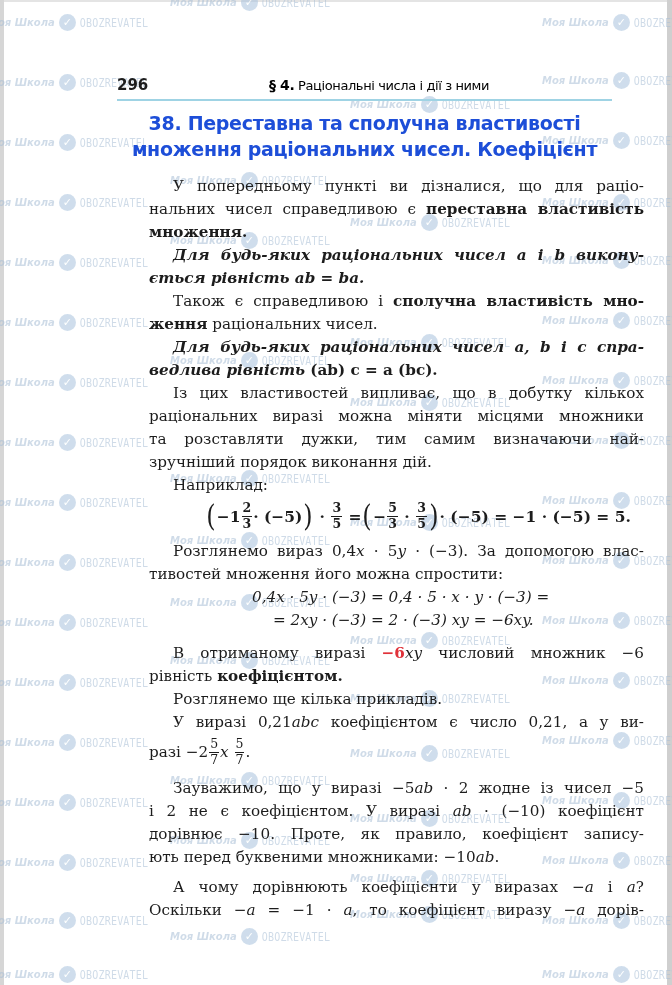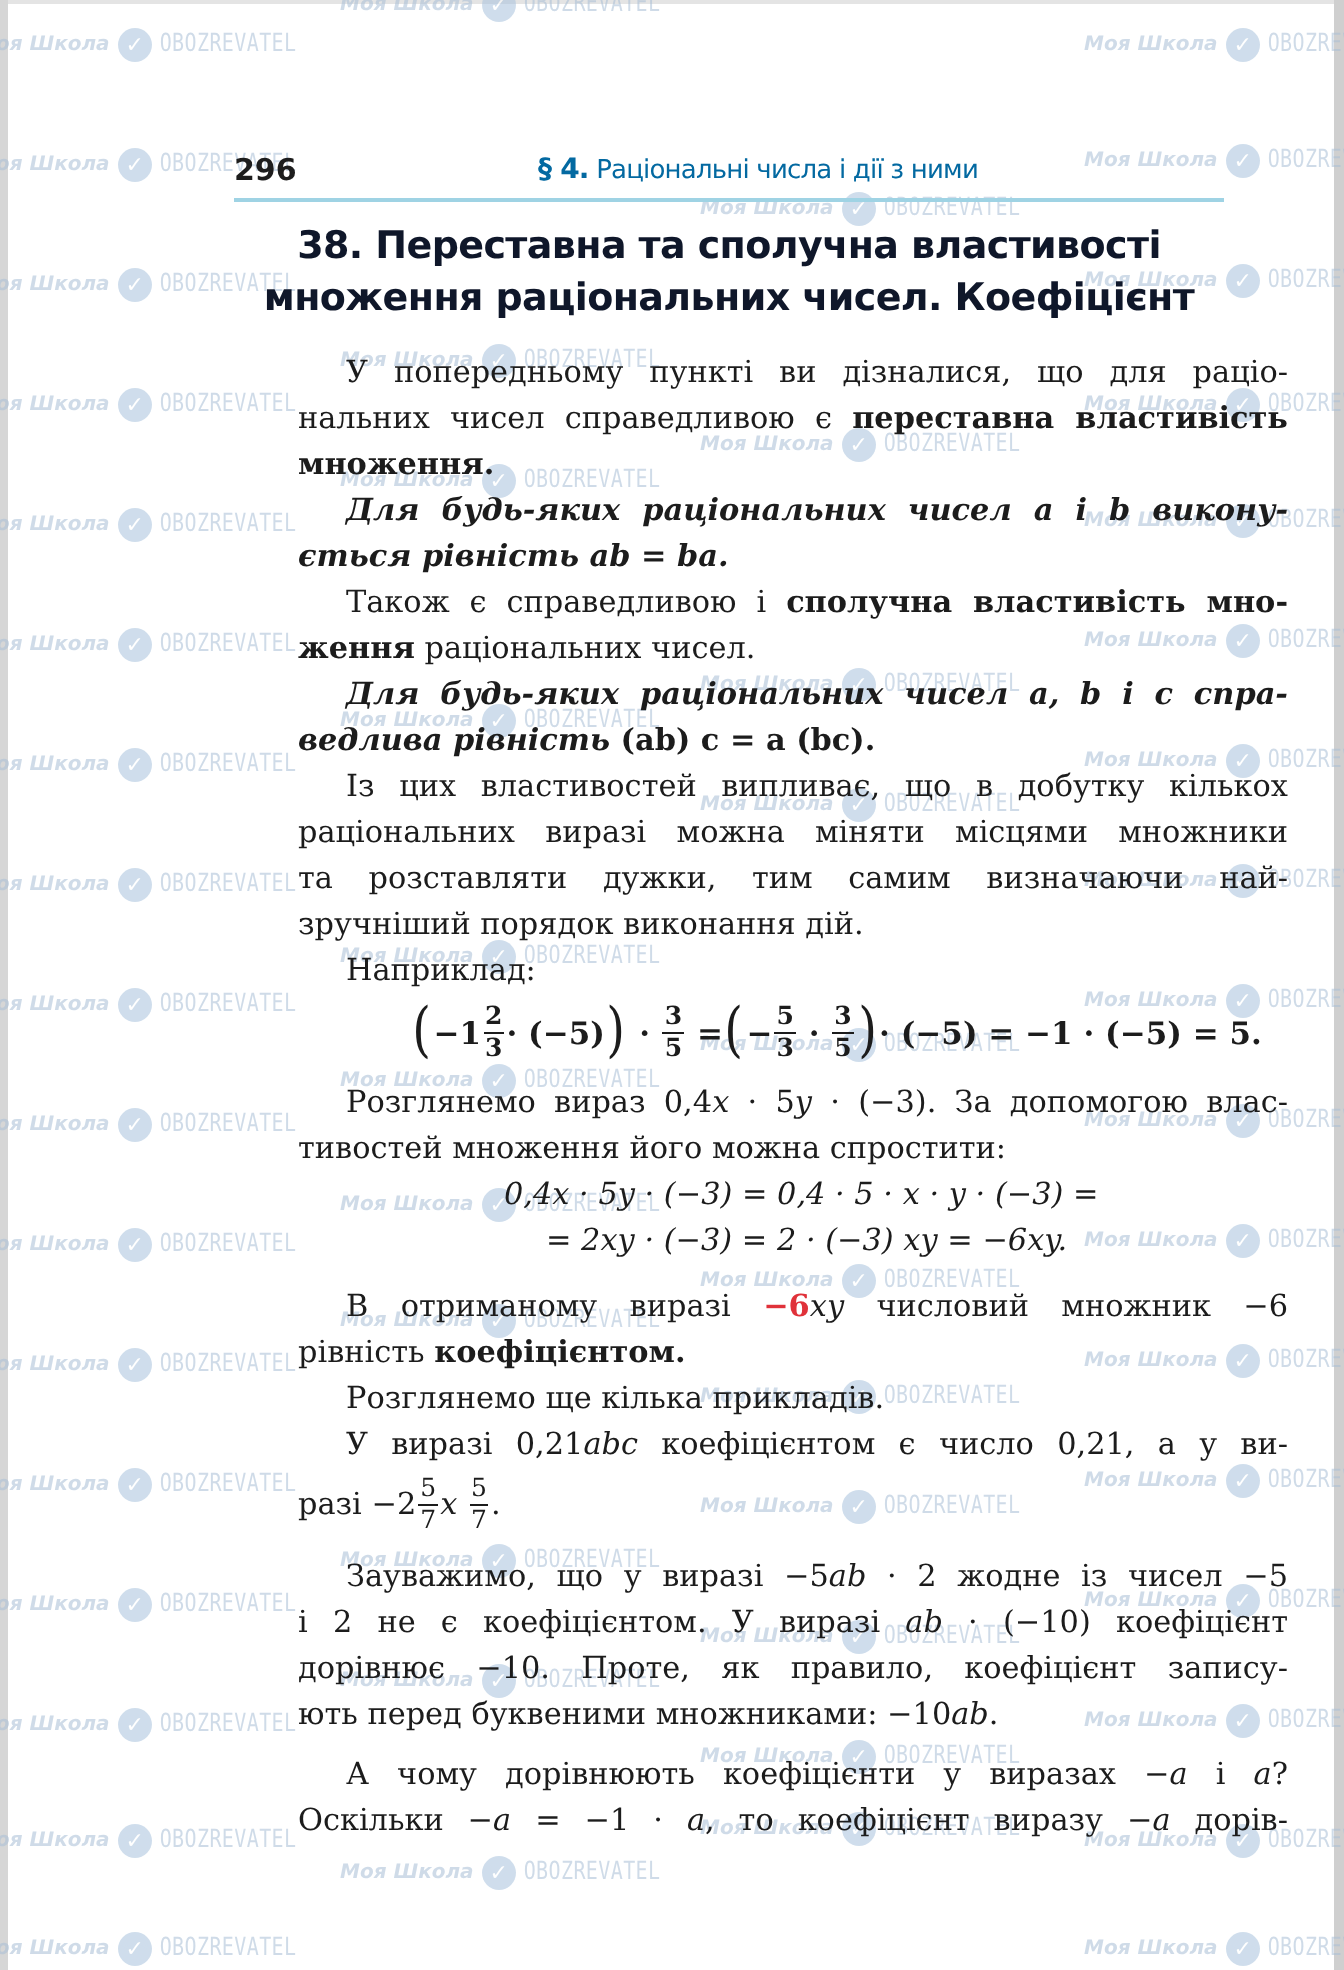--- a/index.html
+++ b/index.html
@@ -17,26 +17,26 @@
   .wm-layer { position: absolute; left: 0; top: 0; width: 672px; height: 985px; pointer-events: none; z-index: 0; }
   .wm { position: absolute; display: flex; align-items: center; gap: 4px; opacity: 0.55; white-space: nowrap; }
   .wm .school { font-family: "DejaVu Sans", sans-serif; font-style: italic; font-size: 10px; font-weight: bold; color: #a9bfd6; }
   .wm .logo { width: 17px; height: 17px; border-radius: 50%; background: #a9c3dd; color: #fff; font-size: 11px; line-height: 17px; text-align: center; font-family: "DejaVu Sans", sans-serif; font-weight: bold; }
   .wm .brand { font-family: "DejaVu Sans Mono", monospace; font-size: 10px; color: #a9bfd6; letter-spacing: 0.2px; transform: scaleY(1.25); }
 
   .page { position: absolute; left: 0; top: 0; width: 672px; height: 985px; z-index: 1; }
 
   .running-head { position: absolute; left: 117px; top: 76px; width: 495px; height: 20px; }
   .page-number { position: absolute; left: 0; top: 0; font-family: "DejaVu Sans", sans-serif; font-weight: bold; font-size: 15px; color: #1d1d1d; }
-  .section-ref { position: absolute; left: 152px; top: 1px; font-family: "DejaVu Sans", sans-serif; font-size: 13px; color: #0369a1; letter-spacing: -0.4px; }
+  .section-ref { position: absolute; left: 152px; top: 1px; font-family: "DejaVu Sans", sans-serif; font-size: 13px; color: #000000; letter-spacing: -0.4px; }
   .section-ref b { font-weight: bold; font-size: 14px; }
   .head-rule { position: absolute; left: 117px; top: 99px; width: 495px; height: 2px; background: #9fd3e4; }
 
   .title { position: absolute; left: 117px; top: 110px; width: 495px; text-align: center;
-    font-family: "DejaVu Sans", sans-serif; font-weight: bold; font-size: 19px; line-height: 26px; color: #0f172a; letter-spacing: -0.3px; }
+    font-family: "DejaVu Sans", sans-serif; font-weight: bold; font-size: 19px; line-height: 26px; color: #1d4ed8; letter-spacing: -0.3px; }
 
   .body-text { position: absolute; left: 117px; width: 495px; font-size: 15.2px; line-height: 23px; color: #1c1c1c; }
   .line { position: absolute; left: 0; white-space: nowrap; margin-left: 32px; }
   .ind { padding-left: 24px; }
   .just { text-align: justify; text-align-last: justify; width: 495px; }
   .bi { font-weight: bold; font-style: italic; }
   .b { font-weight: bold; }
   .i { font-style: italic; }
   .red { color: #e0323a; font-weight: bold; }
 

